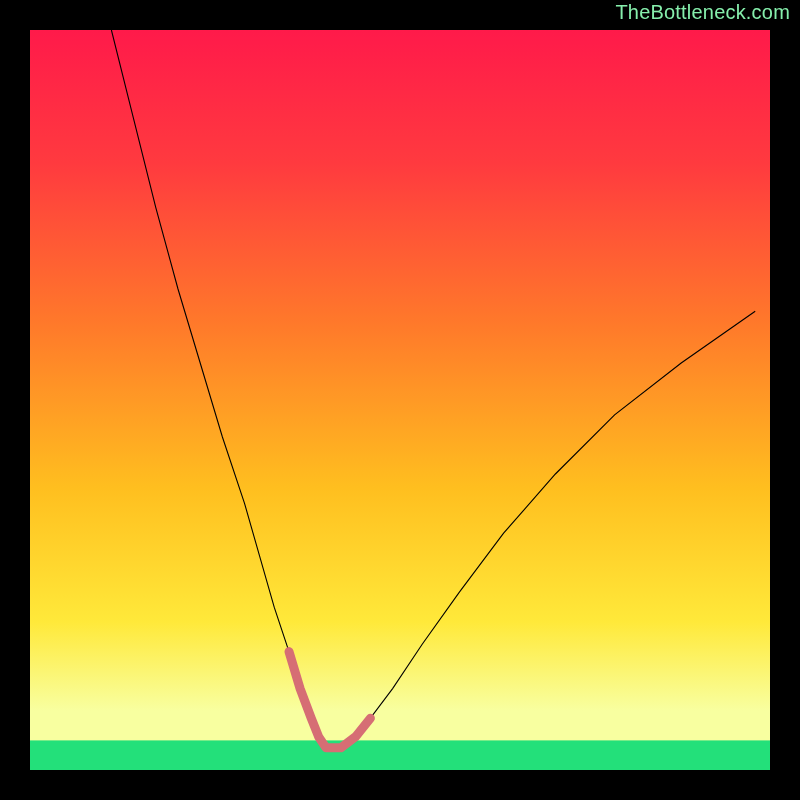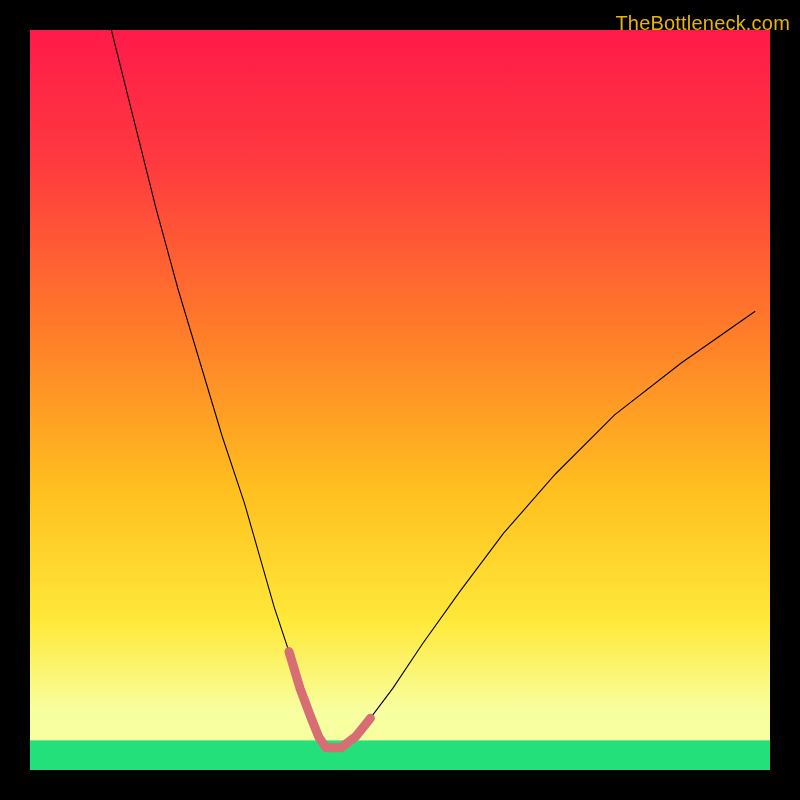--- a/index.html
+++ b/index.html
@@ -12,23 +12,23 @@
     overflow: hidden;
   }
   .frame {
     position: relative;
     width: 800px;
     height: 800px;
     background: #000;
   }
   .watermark {
     position: absolute;
-    top: 12px;
+    top: 1px;
     right: 10px;
-    color: #eab308;
+    color: #86efac;
     font-size: 20px;
     font-weight: 500;
     letter-spacing: 0.2px;
     z-index: 10;
   }
   .plot-area {
     position: absolute;
     left: 30px;
     top: 30px;
     width: 740px;

